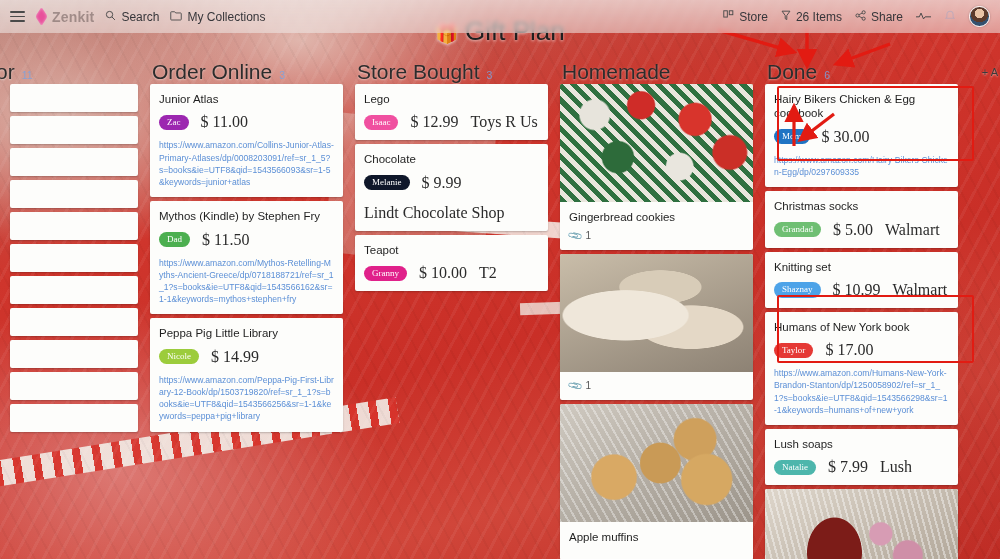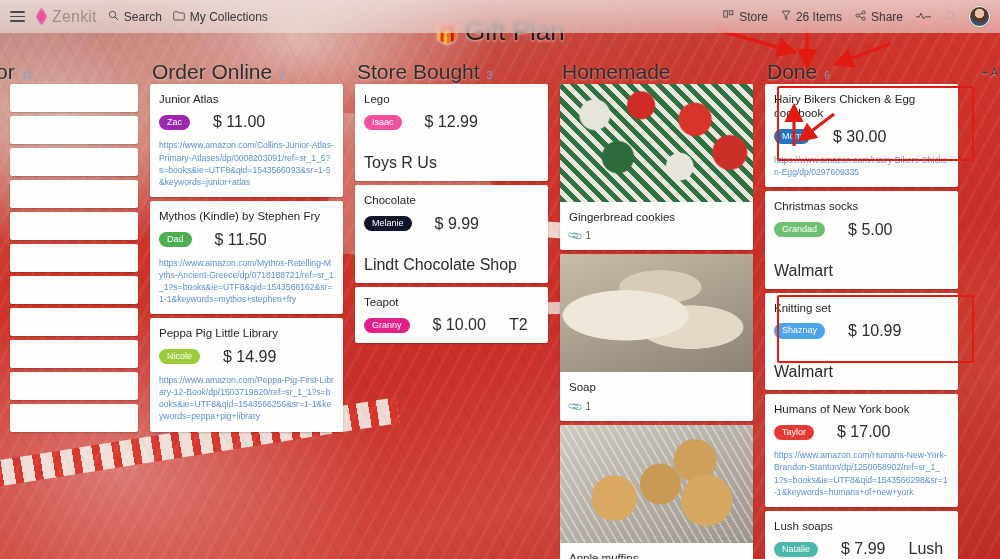--- a/index.html
+++ b/index.html
@@ -53,21 +53,21 @@
   .tb-right { margin-left:auto; display:flex; align-items:center; gap:13px; }
   .tb-item { display:flex; align-items:center; gap:5px; cursor:pointer; white-space:nowrap; color:#36363a; }
   .hamb { display:flex; flex-direction:column; gap:3px; width:15px; cursor:pointer;}
   .hamb i { display:block; height:1.6px; background:#4a4a4a; border-radius:1px;}
   .brand { display:flex; align-items:center; gap:5px; }
   .diamond {
     width:11px; height:11px; background:#e8509b;
     transform: rotate(45deg) skew(12deg,12deg); border-radius:2px;
     box-shadow: inset 0 0 3px rgba(255,255,255,.5);
   }
-  .brandname { font-size:16px; font-weight:400; color:#6b5a58; opacity:.55; letter-spacing:.2px;}
+  .brandname { font-size:14px; font-weight:700; color:#6b5a58; opacity:.55; letter-spacing:.2px;}
   .ico { display:inline-block; line-height:1; }
   .avatar{
     width:21px; height:21px; border-radius:50%;
     background: radial-gradient(circle at 50% 34%, #e8c3a6 0 30%, #5b3a2c 31% 56%, #33506e 57% 100%);
     border:1.5px solid #ffffff;
     box-shadow:0 0 2px rgba(0,0,0,.3);
   }
   .bell { opacity:.35; }
 
   
@@ -93,21 +93,21 @@
   .col-body { display:flex; flex-direction:column; gap:4px; padding:0 6px; }
 
   .card {
     background:#fdfdfb; border-radius:2px;
     box-shadow:0 1px 2px rgba(0,0,0,.22);
     padding:8px 9px 9px 9px;
     overflow:hidden;
   }
   .card.img-card{ padding:0; }
   .card-title { font-size:11.5px; color:#1f1f1f; margin-bottom:7px; line-height:1.25;}
-  .card-row { display:flex; align-items:center; gap:23px; flex-wrap:wrap;}
+  .card-row { display:flex; align-items:center; gap:12px; flex-wrap:wrap;font-family:Liberation Serif, serif;}
   .chip {
     font-size:9px; color:#fff; padding:2px 8px; border-radius:9px;
     line-height:1.25; white-space:nowrap;
   }
   .price { font-size:16px; color:#2b2b2b; }
   .store { font-size:16px; color:#2b2b2b; }
   .url {
     font-size:8.6px; color:#5b8fd6; line-height:1.42;
     word-break:break-all; margin-top:8px;
   }
@@ -371,21 +371,20 @@
           <div class="card-title">Gingerbread cookies</div>
           <div class="attach">
             <span class="clip">📎</span>
             <span>1</span>
           </div>
         </div>
       </div>
       <div class="card img-card">
         <div class="photo ph-soap"></div>
         <div class="photo-label">
-          <div class="card-title">Soap</div>
           <div class="attach">
             <span class="clip">📎</span>
             <span>1</span>
           </div>
         </div>
       </div>
       <div class="card img-card">
         <div class="photo ph-muffins"></div>
         <div class="photo-label">
           <div class="card-title">Apple muffins</div>

